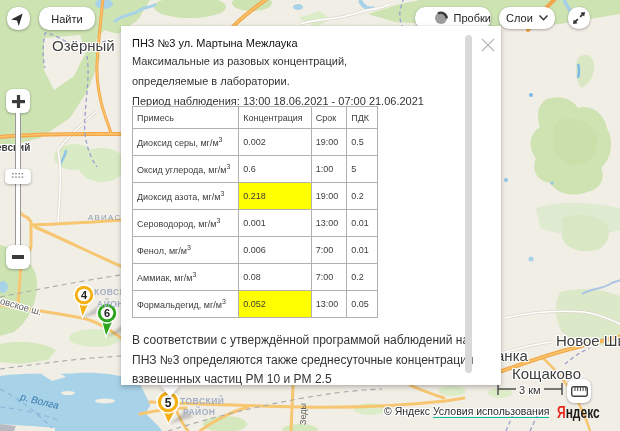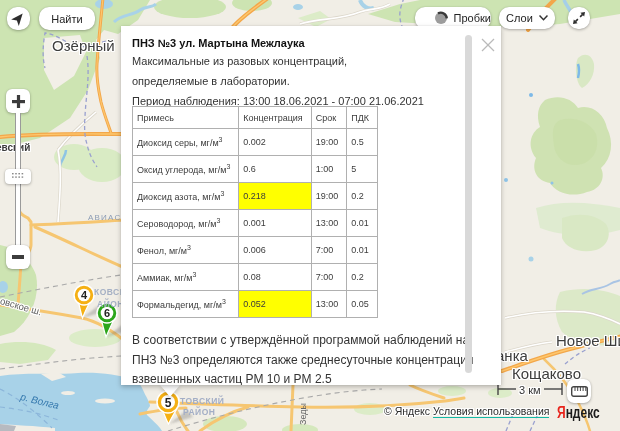--- a/index.html
+++ b/index.html
@@ -8,21 +8,21 @@
 .lbl{position:absolute;color:#3d3d3d;font-size:15px;white-space:nowrap;
  text-shadow:1px 0 0 #fff,-1px 0 0 #fff,0 1px 0 #fff,0 -1px 0 #fff,1px 1px 0 #fff,-1px -1px 0 #fff,1px -1px 0 #fff,-1px 1px 0 #fff}
 .area{position:absolute;color:#a5b0c4;font-size:8.5px;font-weight:700;letter-spacing:.5px;white-space:nowrap}
 .btn{position:absolute;background:#fff;border-radius:10px;box-shadow:0 1px 3px rgba(0,0,0,.28),0 0 1px rgba(0,0,0,.18);
  font-size:11px;color:#242424;display:flex;align-items:center;justify-content:center;box-sizing:border-box;white-space:nowrap}
 .balloon{position:absolute;left:121px;top:26px;width:380px;height:359px;background:#fff;z-index:6;
  box-shadow:0 2px 5px rgba(0,0,0,.25),0 0 1px rgba(0,0,0,.12);overflow:hidden}
 .tail{position:absolute;left:160px;top:385px;width:0;height:0;z-index:6;
  border-left:10px solid transparent;border-right:10px solid transparent;border-top:12px solid #fff;
  filter:drop-shadow(0 2px 2px rgba(0,0,0,.2))}
-.balloon .title{position:absolute;left:11px;top:11px;font-size:11px;font-weight:700;color:#111}
+.balloon .title{position:absolute;left:11px;top:11px;font-size:11px;font-weight:400;color:#111}
 .balloon .intro{position:absolute;left:11px;top:25px;font-size:11px;line-height:20px;color:#333}
 .balloon table{position:absolute;left:11px;top:80px;border-collapse:collapse;table-layout:fixed;
  font-size:9px;color:#3c3c3c;white-space:nowrap}
 .balloon td,.balloon th{border:1px solid #b0b0b0;padding:0 8px 0 4px;font-weight:400;text-align:left;overflow:hidden}
 .balloon th{height:21px}
 .balloon td{height:26px}
 .balloon sup{font-size:7px}
 .yel{background:#ffff00}
 .balloon .para{position:absolute;left:11px;top:305px;font-size:12px;line-height:19.6px;color:#333;white-space:nowrap}
 .thumb{position:absolute;left:344px;top:9px;width:7px;height:338px;background:#d9d9d9;border-radius:4px}

